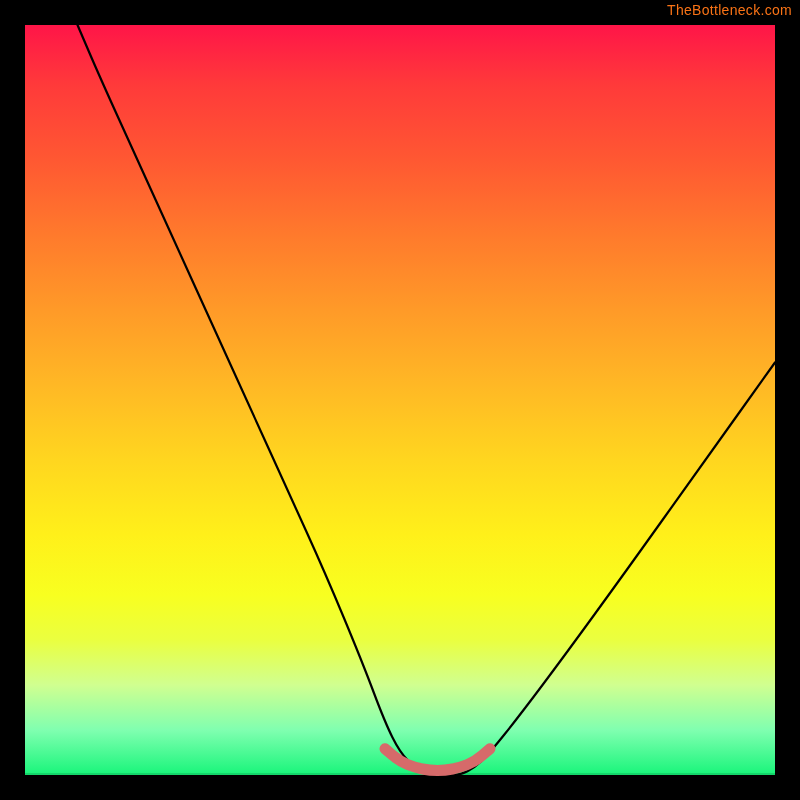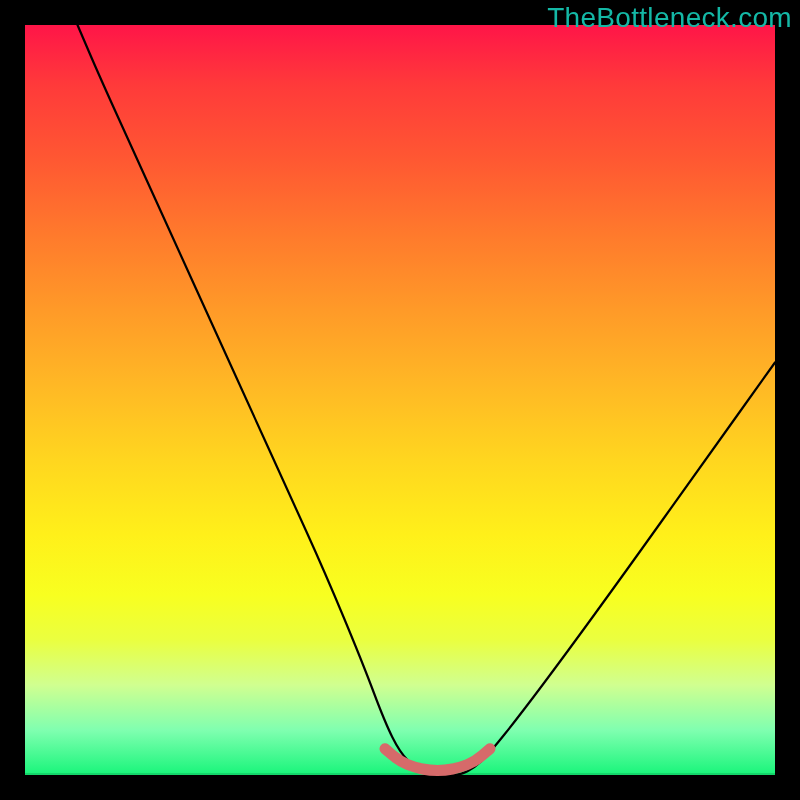--- a/index.html
+++ b/index.html
@@ -14,22 +14,22 @@
   .frame {
     position: relative;
     width: 800px;
     height: 800px;
     background: #000;
   }
   .watermark {
     position: absolute;
     top: 2px;
     right: 8px;
-    color: #14b8a6;
-    font-size: 28px;
+    color: #f97316;
+    font-size: 14px;
     font-weight: 500;
     letter-spacing: 0.3px;
     z-index: 5;
   }
   .plot-area {
     position: absolute;
     left: 25px;
     top: 25px;
     width: 750px;
     height: 750px;

